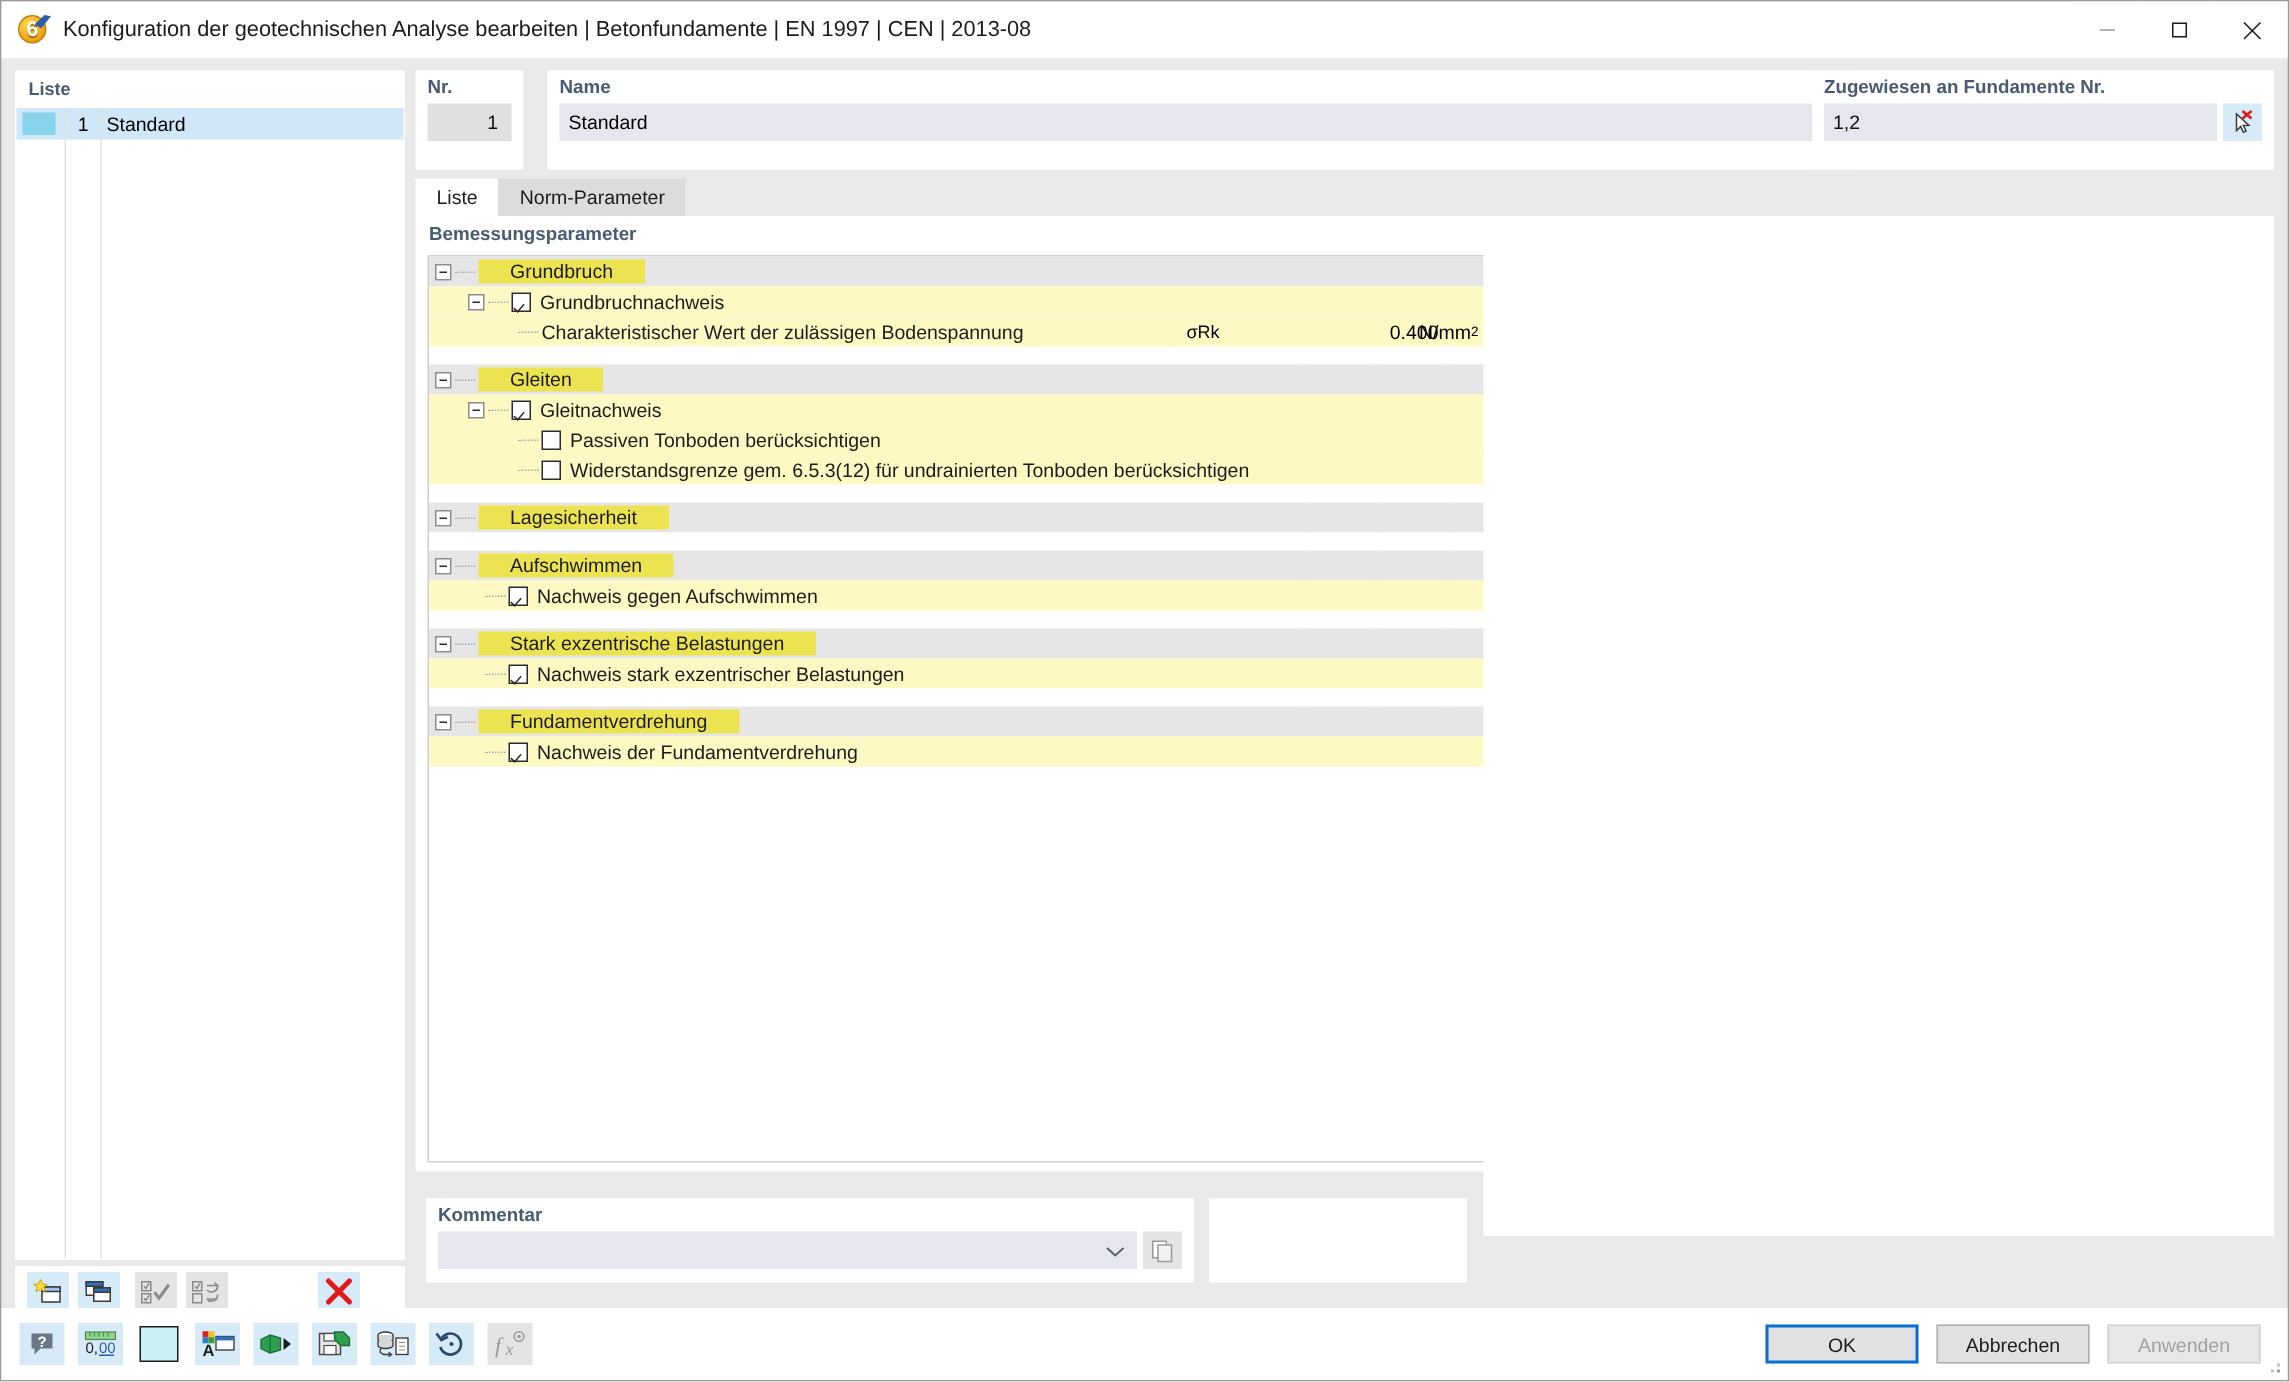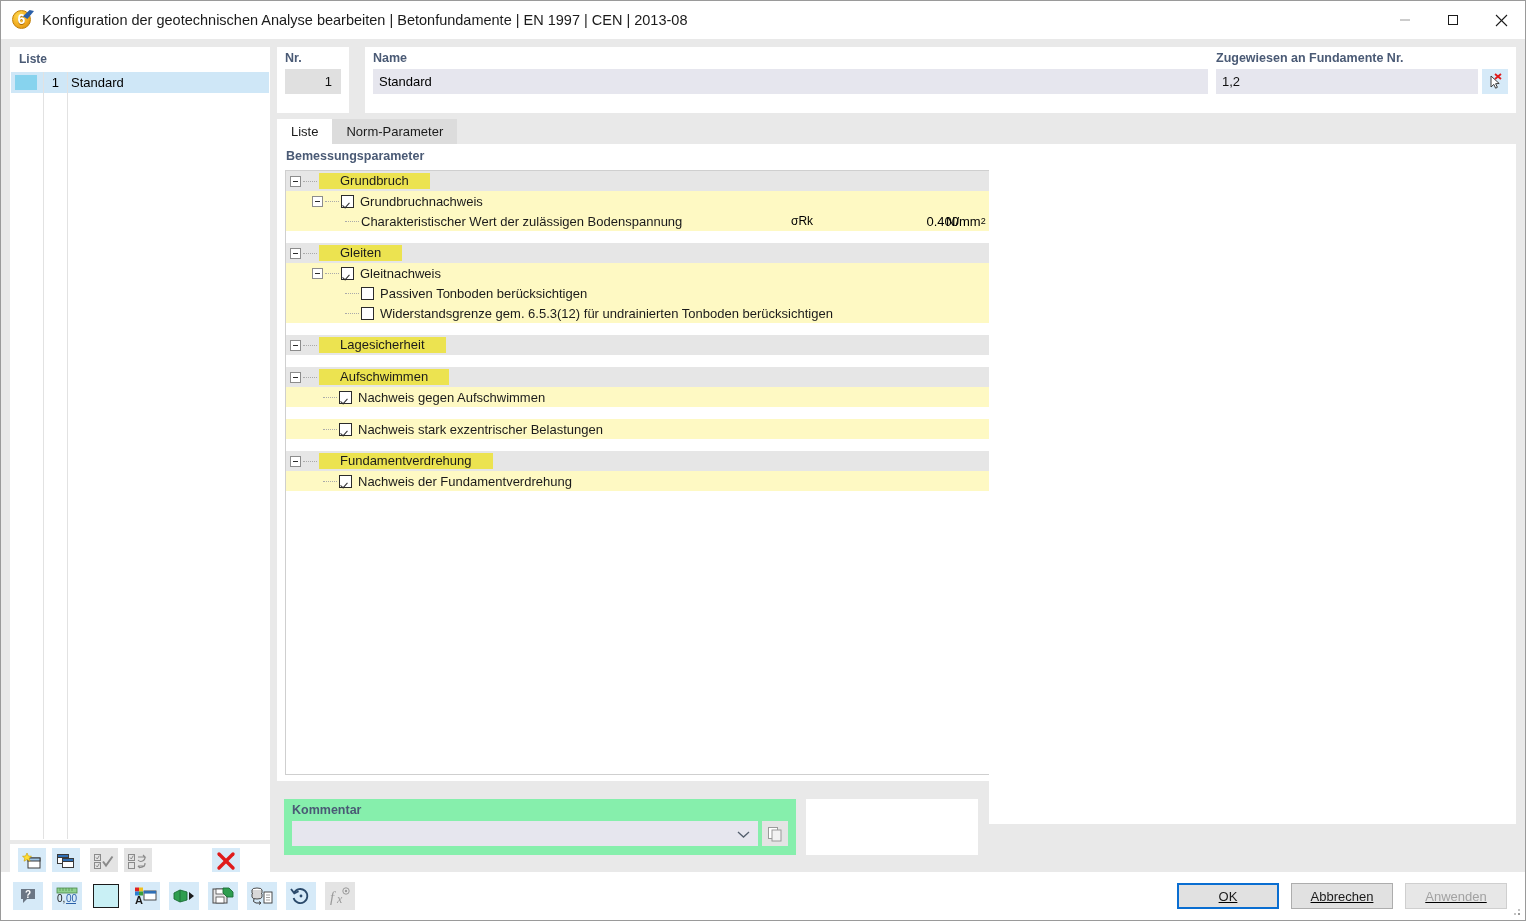--- a/index.html
+++ b/index.html
@@ -249,21 +249,21 @@
 
   
   .preview-panel {
     position: absolute; left: 988px; top: 105px; right: 9px; bottom: 96px;
     background: #ffffff;
   }
 
   
   .comment-panel {
     position: absolute; left: 283px; bottom: 65px; width: 512px; height: 56px;
-    background: #86efac; padding: 4px 8px;
+    background: #ffffff; padding: 4px 8px;
   }
   .comment-row { display: flex; align-items: stretch; gap: 4px; }
   .comment-row .combo { flex: 1 1 auto; }
   .comment-btn {
     width: 26px; height: 25px; flex: 0 0 auto; background: #e4e4e4;
     display: flex; align-items: center; justify-content: center;
   }
   .comment-side {
     position: absolute; left: 805px; bottom: 65px; width: 172px; height: 56px;
     background: #ffffff;
@@ -278,21 +278,20 @@
   .status-tools { display: flex; align-items: center; padding-left: 12px; gap: 9px; }
   .st-btn {
     width: 30px; height: 28px; background: #d6eaf8;
     display: flex; align-items: center; justify-content: center;
   }
   .st-btn.dim { background: #e4e4e4; }
   .st-btn.plain { background: transparent; }
   .dlg-buttons {
     margin-left: auto; display: flex; align-items: center; gap: 12px;
     padding-right: 18px;
-    text-decoration: underline;
   }
   .dlg-btn {
     width: 102px; height: 26px;
     background: #e1e1e1; border: 1px solid #adadad;
     font-family: "Liberation Sans", sans-serif; font-size: 13px;
     color: #1b1b1b;
     display: flex; align-items: center; justify-content: center;
     cursor: pointer;
   }
   .dlg-btn.default { border: 2px solid #0a6ed1; }
@@ -501,20 +500,25 @@
             <span class="glabel">Aufschwimmen</span>
           </div>
           <div class="trow child">
             <div class="indent" style="width:37px"></div>
             <div class="dots"></div>
             <div class="cbox checked"></div>
             <span class="tlabel">Nachweis gegen Aufschwimmen</span>
           </div>
           <div class="trow blank"></div>
 
+          <div class="trow group">
+            <div class="expander"></div>
+            <div class="dots"></div>
+            <span class="glabel">Stark exzentrische Belastungen</span>
+          </div>
           <div class="trow child">
             <div class="indent" style="width:37px"></div>
             <div class="dots"></div>
             <div class="cbox checked"></div>
             <span class="tlabel">Nachweis stark exzentrischer Belastungen</span>
           </div>
           <div class="trow blank"></div>
 
           <div class="trow group">
             <div class="expander"></div>

